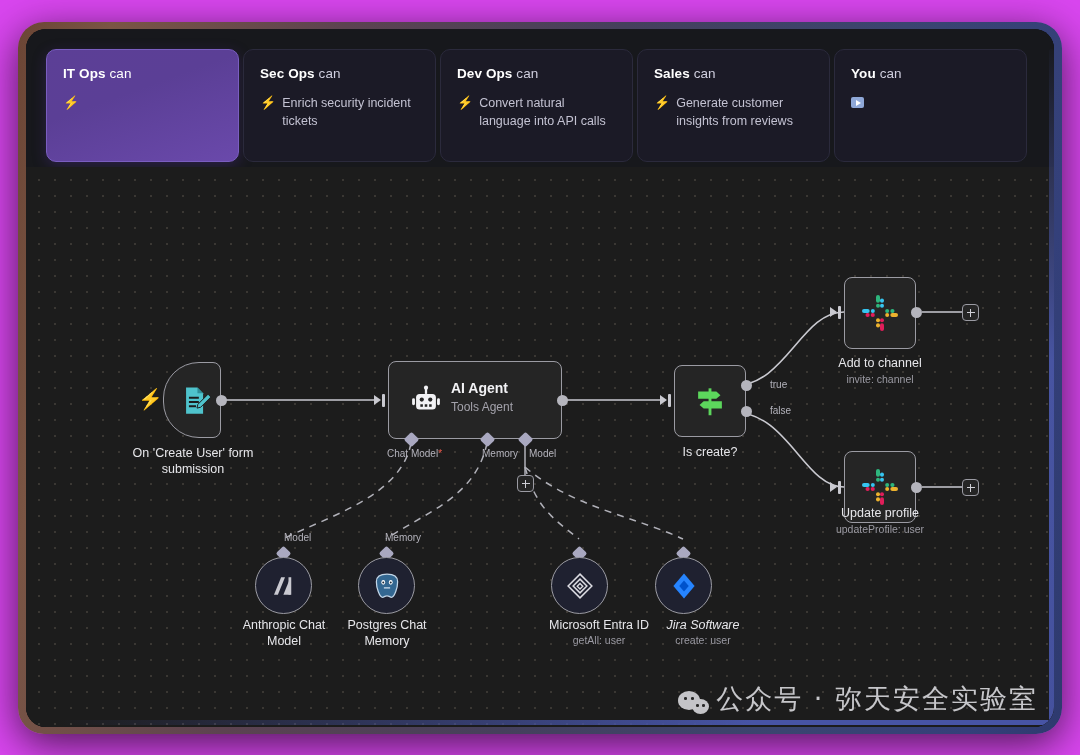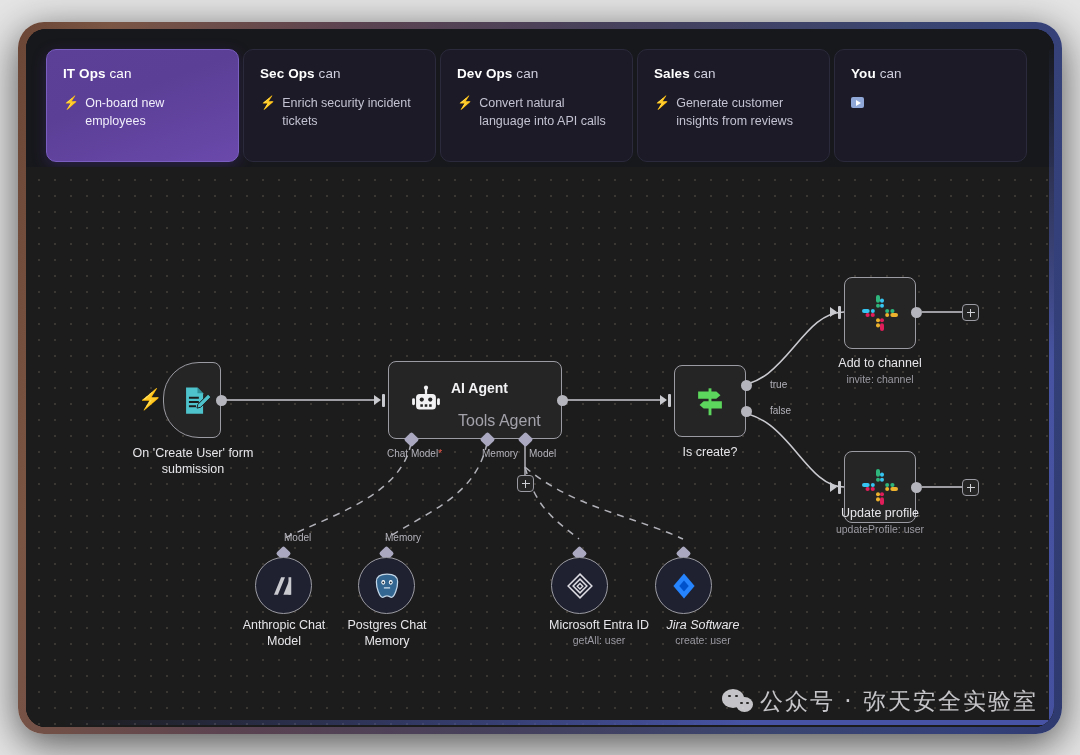--- a/index.html
+++ b/index.html
@@ -9,21 +9,21 @@
     width: 1080px;
     height: 755px;
     overflow: hidden;
     font-family: "Liberation Sans", sans-serif;
   }
 
   #root {
     position: relative;
     width: 1080px;
     height: 755px;
-    background: #e5e5e5;
+    background: #d946ef;
   }
 
   
   .bezel {
     position: absolute;
     left: 18px;
     top: 22px;
     width: 1044px;
     height: 712px;
     border-radius: 26px;
@@ -194,24 +194,23 @@
 
   .agent-title {
     position: absolute;
     left: 62px; top: 18px;
     color: #f2f2f5;
     font-size: 14px;
     font-weight: bold;
   }
   .agent-sub {
     position: absolute;
-    left: 62px; top: 50px;
+    left: 62px; top: 38px;
     color: #a3a2ab;
-    font-size: 16px;
-    margin-left: 7px;
+    font-size: 12px;
   }
 
   
   .cnode {
     position: absolute;
     width: 57px; height: 57px;
     border-radius: 50%;
     background: #1f2130;
     border: 1.2px solid #9b9ba3;
     box-sizing: border-box;
@@ -274,24 +273,24 @@
     font-size: 20px;
     color: #f4713a;
   }
 
   
   .watermark {
     position: absolute;
     right: 16px;
     bottom: 10px;
     display: flex;
-    align-items: center;
+    align-items: flex-end;
     gap: 4px;
     color: rgba(235,235,240,0.82);
-    font-size: 23px;
+    font-size: 27px;
     letter-spacing: 2px;
     font-family: "DejaVu Sans", sans-serif;
   }
   .wechat {
     position: relative;
     width: 34px; height: 26px;
     opacity: 0.85;
   }
   .wechat .b1, .wechat .b2 {
     position: absolute;
@@ -317,21 +316,20 @@
 
         <div class="cards">
 
           <div class="card active">
             <div class="card-title">
               <b>IT Ops</b>
               <span>can</span>
             </div>
             <div class="card-body">
               <span class="card-icon bolt">⚡</span>
-              <span>On-board new employees</span>
             </div>
           </div>
 
           <div class="card">
             <div class="card-title">
               <b>Sec Ops</b>
               <span>can</span>
             </div>
             <div class="card-body">
               <span class="card-icon bolt">⚡</span>

